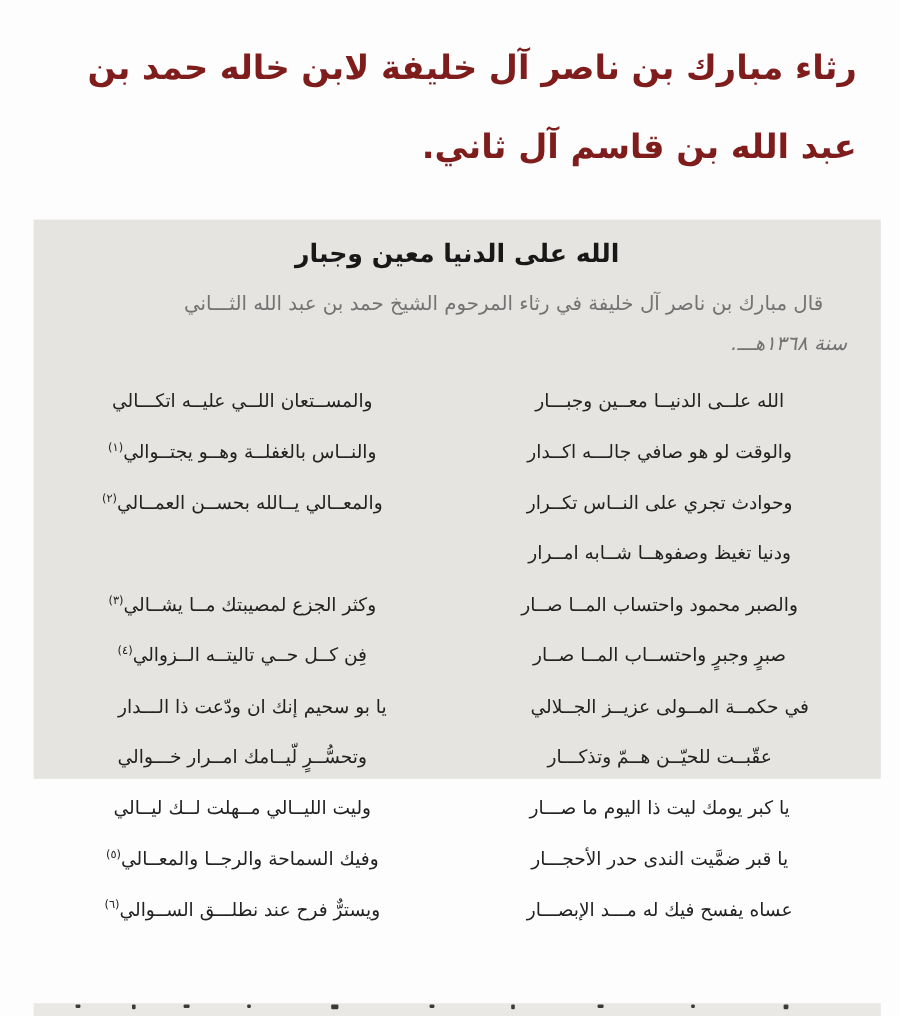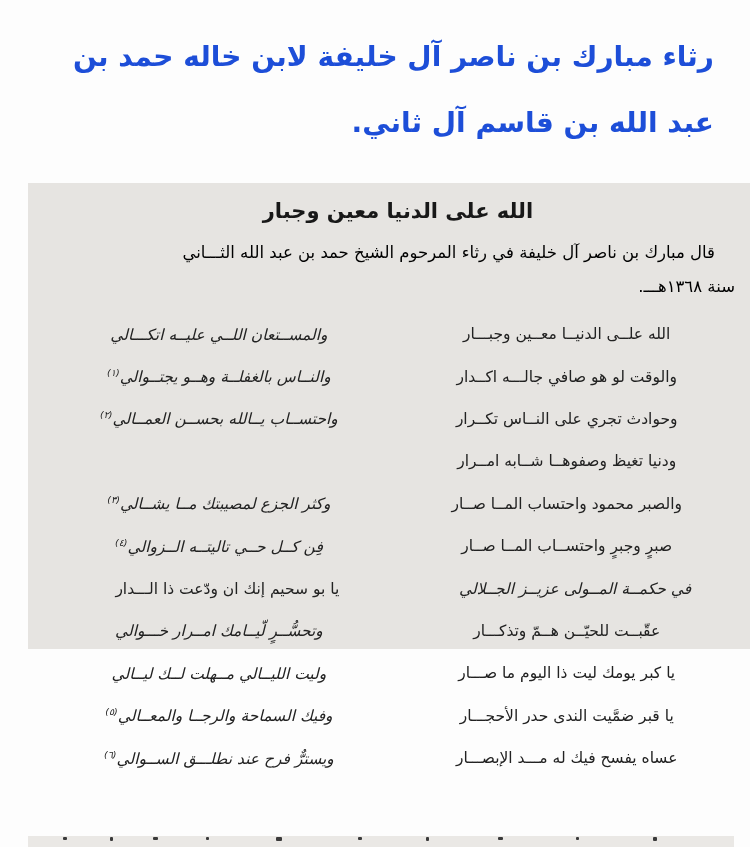--- a/index.html
+++ b/index.html
@@ -6,39 +6,38 @@
   body{
     width:750px;height:847px;position:relative;overflow:hidden;
     background:#fdfdfd;
     font-family:"DejaVu Sans", sans-serif;
     direction:rtl;
     color:#1d1d1d;
   }
   .title{
     position:absolute;top:24px;right:36px;left:28px;
     font-size:28px;font-weight:bold;line-height:66px;
-    text-align:right;color:#1d4ed8;
+    text-align:right;color:#7f1d1d;
   }
   .panel{
     position:absolute;left:28px;top:183px;width:706px;height:466px;
     background:#e6e4e1;
-    padding-left:17px;
   }
   .panel-header{
     margin:16px 0 0 0;text-align:center;
     font-size:21px;font-weight:bold;color:#181818;
   }
-  .intro{margin:20px 16px 0 26px;font-size:16.5px;color:#000000;text-align:right;}
+  .intro{margin:20px 28px 0 26px;font-size:16.5px;color:#737373;text-align:right;}
   .intro-l1{padding-right:20px;white-space:nowrap;}
-  .intro-l2{margin-top:15px;}
+  .intro-l2{margin-top:15px;font-style:italic;}
   .verses{margin:17px 18px 0 16px;}
   .verse-row{display:flex;justify-content:space-between;align-items:center;height:42.4px;}
   .hemi{white-space:nowrap;font-size:15.5px;color:#222;text-align:center;}
   .hemi-first{flex:0 0 49.5%;}
-  .hemi-second{flex:0 0 47%;font-style:italic;}
+  .hemi-second{flex:0 0 47%;}
   .hemi sup{font-size:9.5px;vertical-align:6px;letter-spacing:-0.5px;}
   .sliver{
     position:absolute;left:28px;top:836px;width:706px;height:11px;
     background:#eae8e5;overflow:hidden;
   }
   .mark{position:absolute;top:1px;height:3px;background:#3a3a3a;border-radius:1px;}
   .mark:nth-child(1){left:35px;width:4px;}
   .mark:nth-child(2){left:82px;width:3px;height:4px;}
   .mark:nth-child(3){left:125px;width:5px;}
   .mark:nth-child(4){left:178px;width:3px;}
@@ -72,21 +71,21 @@
       <div class="hemi hemi-second"><span>والمســتعان اللــي عليــه اتكـــالي</span><sup></sup></div>
     </div>
 
     <div class="verse-row">
       <div class="hemi hemi-first">والوقت لو هو صافي جالـــه اكــدار</div>
       <div class="hemi hemi-second"><span>والنــاس بالغفلــة وهــو يجتــوالي</span><sup>(١)</sup></div>
     </div>
 
     <div class="verse-row">
       <div class="hemi hemi-first">وحوادث تجري على النــاس تكــرار</div>
-      <div class="hemi hemi-second"><span>واحتســاب يــالله بحســن العمــالي</span><sup>(٢)</sup></div>
+      <div class="hemi hemi-second"><span>والمعــالي يــالله بحســن العمــالي</span><sup>(٢)</sup></div>
     </div>
 
     <div class="verse-row">
       <div class="hemi hemi-first">ودنيا تغيظ وصفوهــا شــابه امــرار</div>
     </div>
 
     <div class="verse-row">
       <div class="hemi hemi-first">والصبر محمود واحتساب المــا صــار</div>
       <div class="hemi hemi-second"><span>وكثر الجزع لمصيبتك مــا يشــالي</span><sup>(٣)</sup></div>
     </div>

